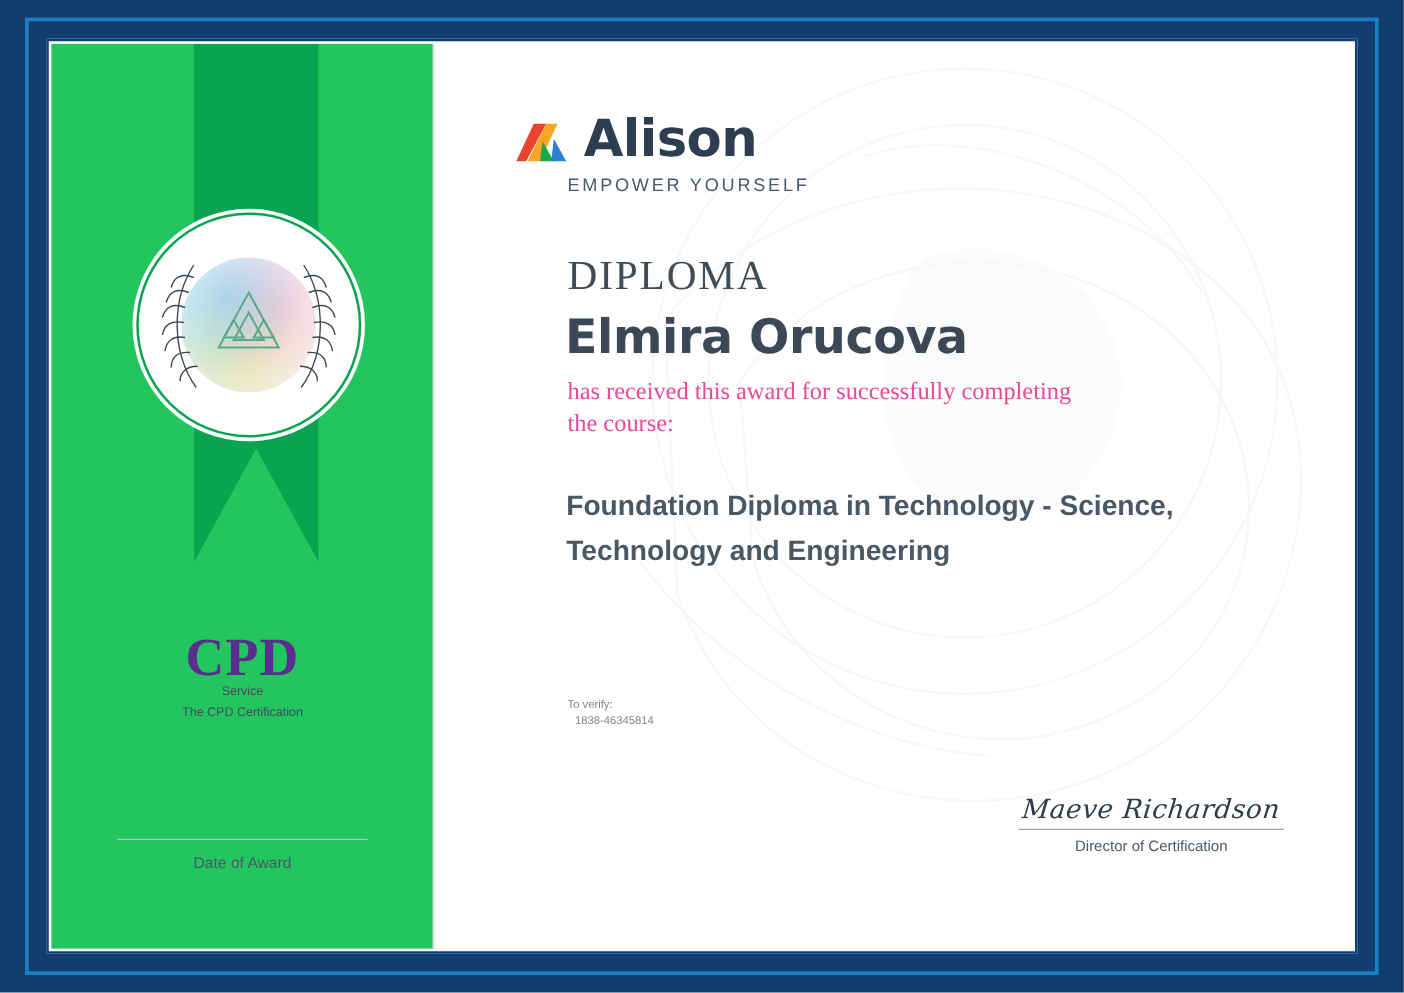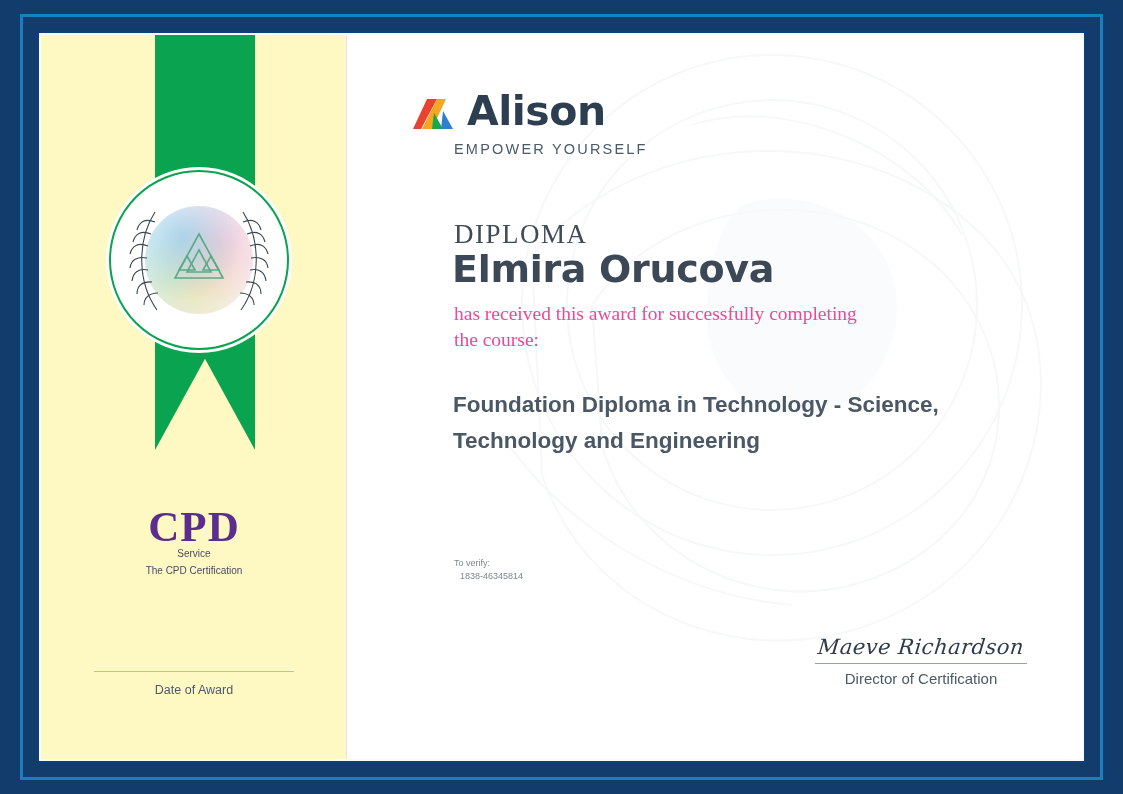--- a/index.html
+++ b/index.html
@@ -60,21 +60,21 @@
     opacity: 0.5;
     pointer-events: none;
   }
 
   
   .left-panel {
     position: absolute;
     left: 0; top: 0;
     width: 306px;
     height: 724px;
-    background: #fef9c3;
+    background: #22c55e;
     border-right: 1px solid #e2e4e7;
     box-sizing: border-box;
   }
   .ribbon {
     position: absolute;
     left: 114px;
     top: 0;
     width: 100px;
     height: 415px;
     background: #0aa34f;
@@ -179,23 +179,23 @@
     left: 107px;
     top: 106px;
     font-size: 14.5px;
     letter-spacing: 2.2px;
     color: #4b5a68;
   }
 
   .diploma-word {
     position: absolute;
     left: 107px;
-    top: 184px;
+    top: 168px;
     font-family: "Liberation Serif", serif;
-    font-size: 27px;
+    font-size: 33px;
     letter-spacing: 1.5px;
     color: #3f4b57;
   }
   .recipient {
     position: absolute;
     left: 105px;
     top: 212px;
     font-family: "DejaVu Sans", sans-serif;
     font-size: 38px;
     font-weight: bold;
@@ -251,21 +251,21 @@
     letter-spacing: 0.5px;
     transform: skewX(-6deg);
     white-space: nowrap;
   }
   .signature-line {
     margin-top: 4px;
     border-top: 1px solid #9aa1a9;
   }
   .signature-role {
     margin-top: 6px;
-    font-size: 15px;
+    font-size: 12px;
     color: #4c5a66;
   }
 </style>
 </head>
 <body>
 
 <div class="cert-outer">
   <div class="cert-border-1"></div>
   <div class="cert-border-2"></div>
 

